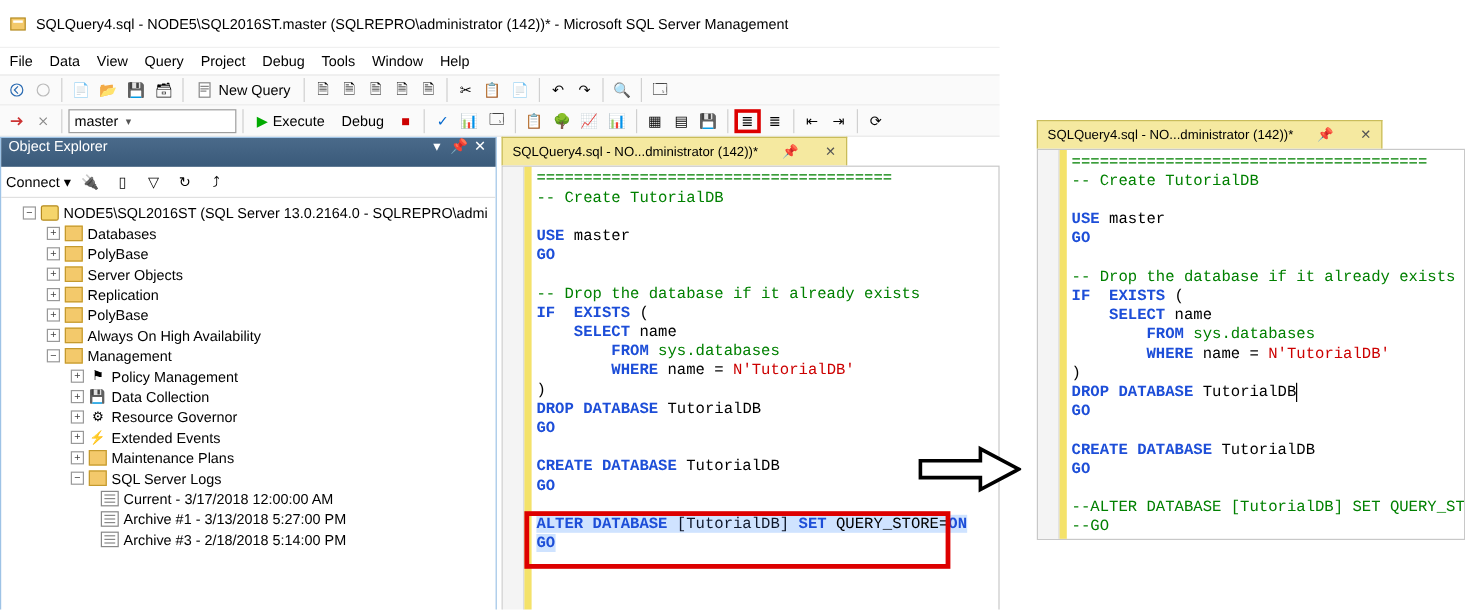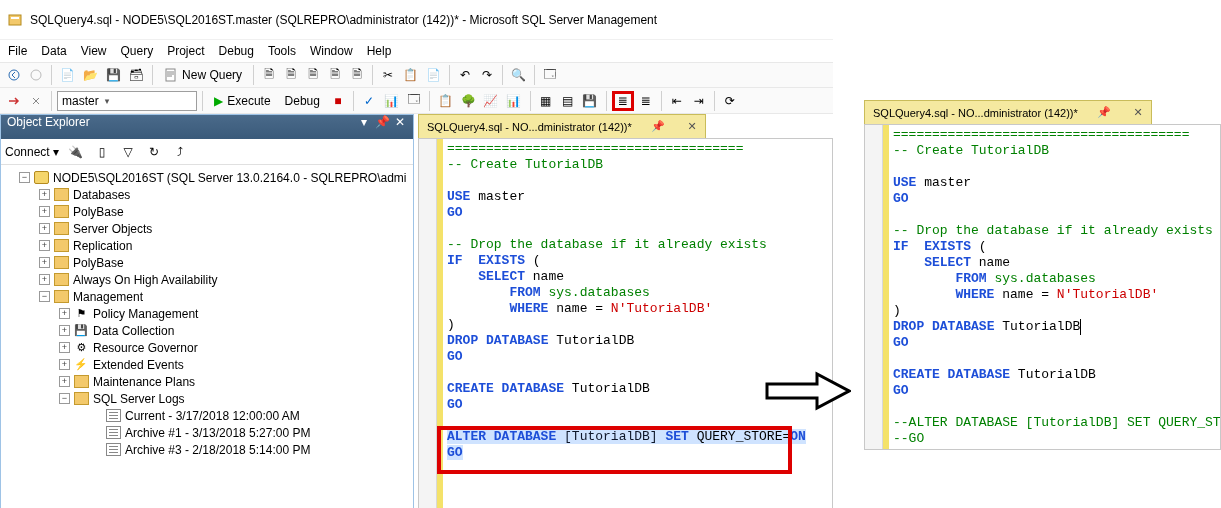--- a/index.html
+++ b/index.html
@@ -40,21 +40,21 @@
   .expander-none { width: 11px; display: inline-block; margin-right: 4px; }
   .folder { width: 15px; height: 13px; background: #f3c96b; border: 1px solid #c49a2e; display: inline-block; margin-right: 4px; }
   .db-icon { width: 15px; height: 13px; background: #f5d56b; border: 1px solid #b48a1e; border-radius: 2px; display: inline-block; margin-right: 4px; }
   .gen-icon { width: 15px; height: 13px; display: inline-flex; align-items: center; justify-content: center; margin-right: 4px; font-size: 11px; }
   .log-icon { width: 15px; height: 13px; border: 1px solid #888; background: #fff; display: inline-block; margin-right: 4px; position: relative; }
   .log-icon::after { content:""; position:absolute; left:2px; top:2px; right:2px; height:1px; background:#888; box-shadow: 0 3px 0 #888, 0 6px 0 #888; }
 
   .indent-1 { padding-left: 18px; }
   .indent-2 { padding-left: 38px; }
   .indent-3 { padding-left: 58px; }
-  .indent-4 { padding-left: 90px; }
+  .indent-4 { padding-left: 68px; }
 
   
   .editor-area { flex: 1; height: 100%; padding-left: 4px; }
   .tabbar { height: 24px; display: flex; align-items: flex-end; }
   .tab { height: 24px; background: #f5e9a0; border: 1px solid #c9bc5a; border-bottom: none; padding: 0 8px; display: flex; align-items: center; gap: 20px; font-size: 11px; }
   .tab .pin { color: #8a7c1a; }
   .tab .x { color: #555; margin-left: 2px; }
   .editor-body { border: 1px solid #c8c8c8; height: calc(100% - 24px); display: flex; position: relative; background: #fff; }
   .outline-strip { width: 18px; background: #f4f4f4; border-right: 1px solid #d8d8d8; }
   .margin-strip { width: 6px; background: #f4e26a; }

